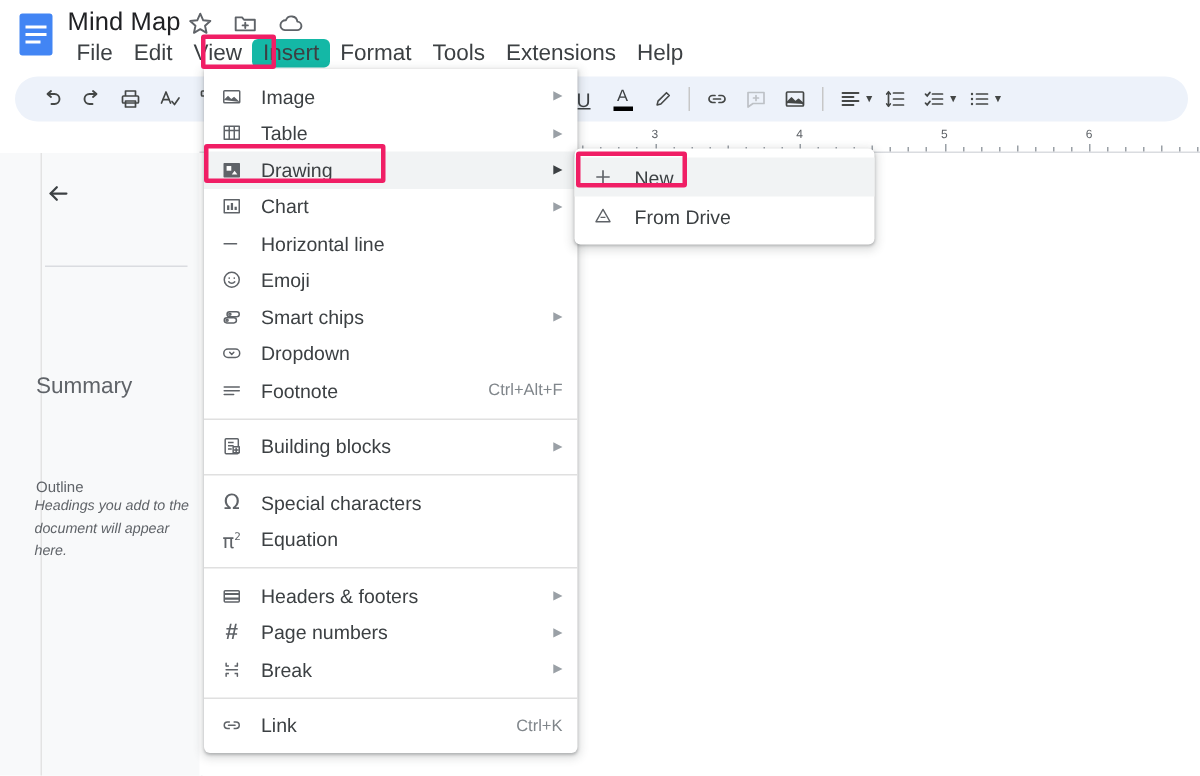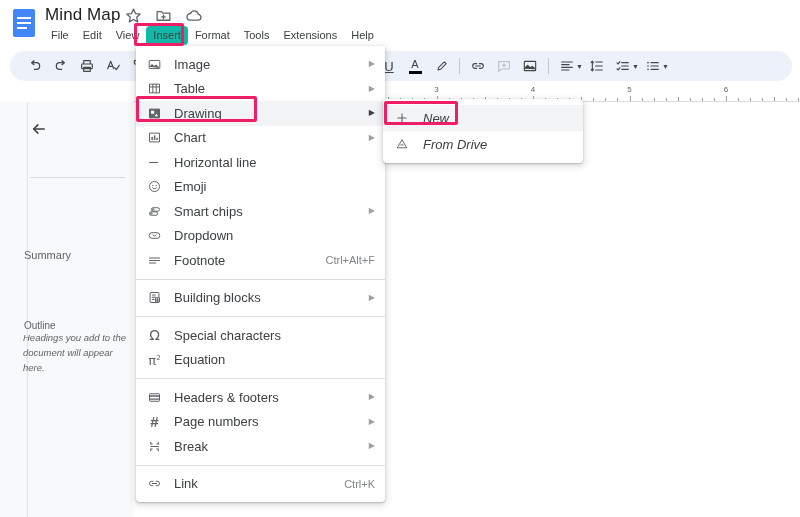--- a/index.html
+++ b/index.html
@@ -10,40 +10,40 @@
     -webkit-font-smoothing:antialiased;
   }
   
   .titlebar{position:absolute;left:0;top:0;width:800px;height:46px;background:#ffffff;}
   .doc-logo{position:absolute;left:12px;top:8px;width:24px;height:30px;}
   .doc-logo svg{display:block;}
   .doc-title{position:absolute;left:45px;top:5px;font-size:17px;color:#202124;letter-spacing:.1px;}
   .title-icons{position:absolute;left:125px;top:7px;display:flex;gap:13px;align-items:center;}
   .title-icons .ti{width:17px;height:17px;color:#5f6368;cursor:pointer;}
   .menubar{position:absolute;left:44px;top:26px;display:flex;align-items:center;height:19px;}
-  .menu-item{font-size:11px;color:#3c4043;padding:2px 7px;border-radius:4px;cursor:pointer;line-height:15px;white-space:nowrap;}
+  .menu-item{font-size:15px;color:#3c4043;padding:2px 7px;border-radius:4px;cursor:pointer;line-height:15px;white-space:nowrap;}
   .menu-item.active{background:#14b8a6;}
   
   .toolbar{position:absolute;left:10px;top:51px;width:782px;height:30px;background:#edf2fa;border-radius:17px;display:flex;align-items:center;}
   .tb-icon{width:26px;height:26px;display:flex;align-items:center;justify-content:center;color:#444746;border-radius:50%;cursor:pointer;flex:0 0 auto;}
   .tb-sep{width:1px;height:16px;background:#c7c7c7;margin:0 5px;flex:0 0 auto;}
   .fontsize-box{width:26px;height:17px;border:1px solid #c4c7c5;border-radius:3px;background:#edf2fa;
     display:flex;align-items:center;justify-content:center;font-size:11px;color:#3c4043;cursor:pointer;flex:0 0 auto;}
   .tb-caret{font-size:7px;color:#444746;margin-left:-4px;margin-right:1px;cursor:pointer;flex:0 0 auto;}
   
   .ruler{position:absolute;left:133px;top:85px;width:667px;height:17px;background:#ffffff;}
   .ruler-line{position:absolute;left:0;bottom:0;width:100%;height:1px;background:#dadce0;}
   .ruler .tick{position:absolute;bottom:1px;width:1px;background:#9aa0a6;}
   .ruler .num{position:absolute;top:0px;font-size:8px;color:#5f6368;transform:translateX(-50%);}
   
   .outline-panel{position:absolute;left:0px;top:102px;width:133px;height:415px;background:#f8f9fa;}
   .outline-inner{position:absolute;left:27px;top:0;width:106px;height:415px;background:#f8f9fa;
      border-left:1px solid #e3e3e3;border-right:1px solid #e3e3e3;}
   .back-arrow{position:absolute;left:30px;top:18px;width:18px;height:18px;color:#3c4043;cursor:pointer;}
-  .summary-label{position:absolute;left:24px;top:147px;font-size:11px;color:#5f6368;}
+  .summary-label{position:absolute;left:24px;top:147px;font-size:15px;color:#5f6368;}
   .outline-divider{position:absolute;left:30px;top:75px;width:95px;height:1px;background:#dadce0;}
   .outline-label{position:absolute;left:24px;top:218px;font-size:10px;color:#5f6368;text-align:center;}
   .outline-hint{position:absolute;left:23px;top:228px;width:112px;font-size:9.5px;color:#5f6368;font-style:italic;line-height:15px;}
   
   .page{position:absolute;left:133px;top:102px;width:667px;height:415px;background:#ffffff;}
   
   .dropdown{position:absolute;left:136px;top:46px;width:249px;background:#ffffff;
      box-shadow:0 2px 6px 2px rgba(60,64,67,.15),0 1px 2px 0 rgba(60,64,67,.3);
      border-radius:0 0 4px 4px;padding:6px 0 6px 0;box-sizing:border-box;}
   .mrow{height:24.5px;display:flex;align-items:center;padding:0 10px 0 9px;cursor:pointer;position:relative;box-sizing:border-box;}
@@ -51,21 +51,21 @@
   .mrow .mi{width:19px;height:16px;display:flex;align-items:center;justify-content:center;color:#5f6368;flex:0 0 auto;}
   .mrow .mlabel{font-size:13px;color:#3c4043;margin-left:10px;white-space:nowrap;}
   .mrow .mshort{margin-left:auto;font-size:11px;color:#80868b;}
   .mrow .marrow{margin-left:auto;color:#9aa0a6;font-size:8px;line-height:8px;}
   .mrow.hover .marrow{color:#3c4043;}
   .msep{height:1px;background:#e0e0e0;margin:6px 0;}
   
   .submenu{position:absolute;left:383px;top:99px;width:200px;background:#ffffff;
      box-shadow:0 2px 6px 2px rgba(60,64,67,.15),0 1px 2px 0 rgba(60,64,67,.3);
      border-radius:4px;padding:6px 0;box-sizing:border-box;}
-  .submenu .mrow{height:26px;font-style:italic;}
+  .submenu .mrow{height:26px;}
   .submenu .mlabel{margin-left:12px;}
   
   .hl{position:absolute;border:3px solid #f01e65;border-radius:2px;box-sizing:border-box;pointer-events:none;}
   #hl-insert{left:134px;top:23px;width:50px;height:23px;}
   #hl-drawing{left:136px;top:96px;width:121px;height:26px;}
   #hl-new{left:384px;top:101px;width:74px;height:24px;}
 </style>
 </head>
 <body>
 

